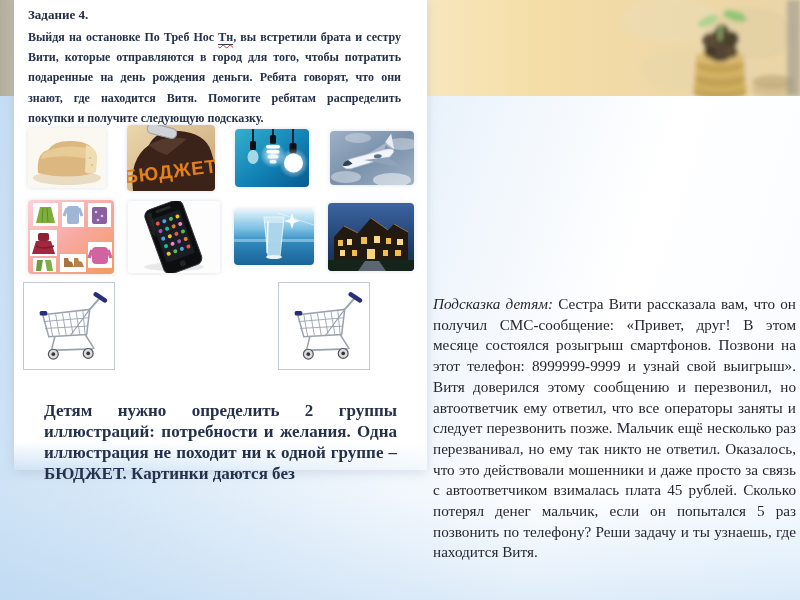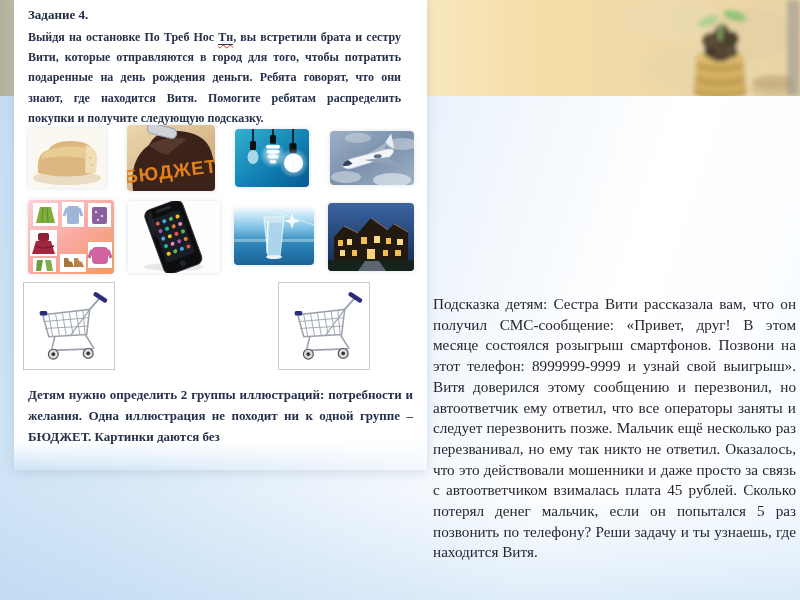--- a/index.html
+++ b/index.html
@@ -34,27 +34,27 @@
   .img-row{position:absolute;left:14px;width:386px;display:flex;justify-content:space-between;align-items:center;}
   .row1{top:126px;height:64px;}
   .row2{top:198px;height:78px;}
   .ph{border-radius:4px;overflow:hidden;box-shadow:0 0 4px rgba(150,160,180,.35);display:block;line-height:0;}
   .cartbox{position:absolute;width:90px;height:86px;border:1px solid #c4c8cf;background:#fff;}
   .cartbox svg{position:absolute;left:8px;top:6px;}
   .cart1{left:9px;top:282px;}
   .cart2{left:264px;top:282px;}
   .comment{position:absolute;left:14px;top:384px;width:385px;color:#25304a;}
   .comment-title{font-size:12.6px;font-weight:700;font-style:italic;margin:0 0 6px 0;}
-  .comment-body{font-size:13px;font-weight:700;line-height:21px;text-align:justify;margin:0;}
+  .comment-body{font-size:17px;font-weight:700;line-height:21px;text-align:justify;margin:16px;}
   .comment-faded{font-size:12.4px;font-weight:700;line-height:21px;margin:0;opacity:.55;}
   .hint{
     position:absolute;left:433px;top:294px;width:363px;
     font-size:15.2px;line-height:20.7px;color:#26262e;text-align:justify;margin:0;
   }
-  .hint-lead{}
+  .hint-lead{font-style:italic;}
 </style>
 </head>
 <body>
 
 <div class="band"></div>
 
 <div class="plant-wrap">
   <svg width="190" height="96" viewBox="0 0 190 96">
     <defs>
         <filter id="pb" x="-20%" y="-20%" width="140%" height="140%">

